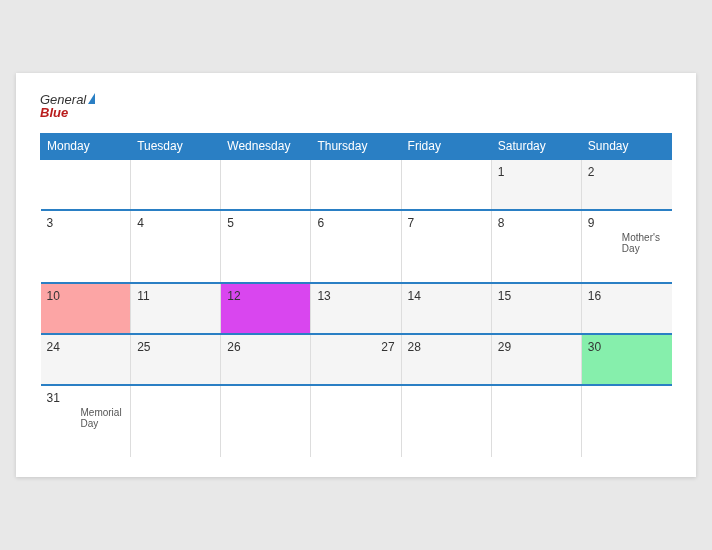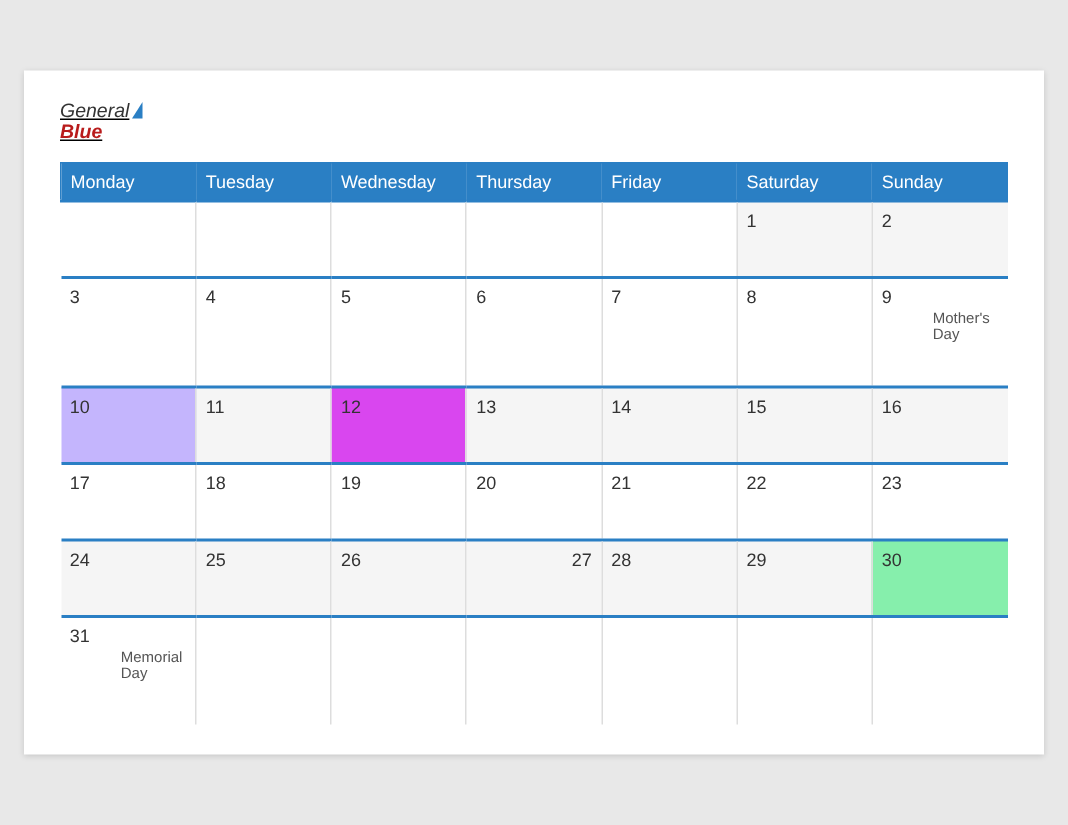--- a/index.html
+++ b/index.html
@@ -15,21 +15,20 @@
       background: #fff;
       width: 680px;
       padding: 20px 24px 20px 24px;
       box-shadow: 0 1px 4px rgba(0,0,0,0.15);
     }
     .header {
       display: flex;
       justify-content: space-between;
       align-items: center;
       margin-bottom: 14px;
-      text-decoration: underline;
     }
     .logo {
       display: flex;
       flex-direction: column;
       line-height: 1;
     }
     .logo-general {
       font-size: 13px;
       color: #333;
       font-style: italic;
@@ -170,63 +169,40 @@
           </td>
           <td style="background: rgb(255, 255, 255);">
             <span class="day-number">8</span>
           </td>
           <td style="background: rgb(255, 255, 255);">
             <span class="day-number">9</span>
             <span class="holiday-name">Mother's Day</span>
           </td>
         </tr>
         <tr>
-          <td style="background: #c4b5fd;">
+          <td style="background: #fca5a5;">
             <span class="day-number">10</span>
           </td>
           <td style="background: rgb(245, 245, 245);">
             <span class="day-number">11</span>
           </td>
           <td style="background: #d946ef;">
             <span class="day-number">12</span>
           </td>
           <td style="background: rgb(245, 245, 245);">
             <span class="day-number">13</span>
           </td>
           <td style="background: rgb(245, 245, 245);">
             <span class="day-number">14</span>
           </td>
           <td style="background: rgb(245, 245, 245);">
             <span class="day-number">15</span>
           </td>
           <td style="background: rgb(245, 245, 245);">
             <span class="day-number">16</span>
-          </td>
-        </tr>
-        <tr>
-          <td style="background: rgb(255, 255, 255);">
-            <span class="day-number">17</span>
-          </td>
-          <td style="background: rgb(255, 255, 255);">
-            <span class="day-number">18</span>
-          </td>
-          <td style="background: rgb(255, 255, 255);">
-            <span class="day-number">19</span>
-          </td>
-          <td style="background: rgb(255, 255, 255);">
-            <span class="day-number">20</span>
-          </td>
-          <td style="background: rgb(255, 255, 255);">
-            <span class="day-number">21</span>
-          </td>
-          <td style="background: rgb(255, 255, 255);">
-            <span class="day-number">22</span>
-          </td>
-          <td style="background: rgb(255, 255, 255);">
-            <span class="day-number">23</span>
           </td>
         </tr>
         <tr>
           <td style="background: rgb(245, 245, 245);">
             <span class="day-number">24</span>
           </td>
           <td style="background: rgb(245, 245, 245);">
             <span class="day-number">25</span>
           </td>
           <td style="background: rgb(245, 245, 245);">

